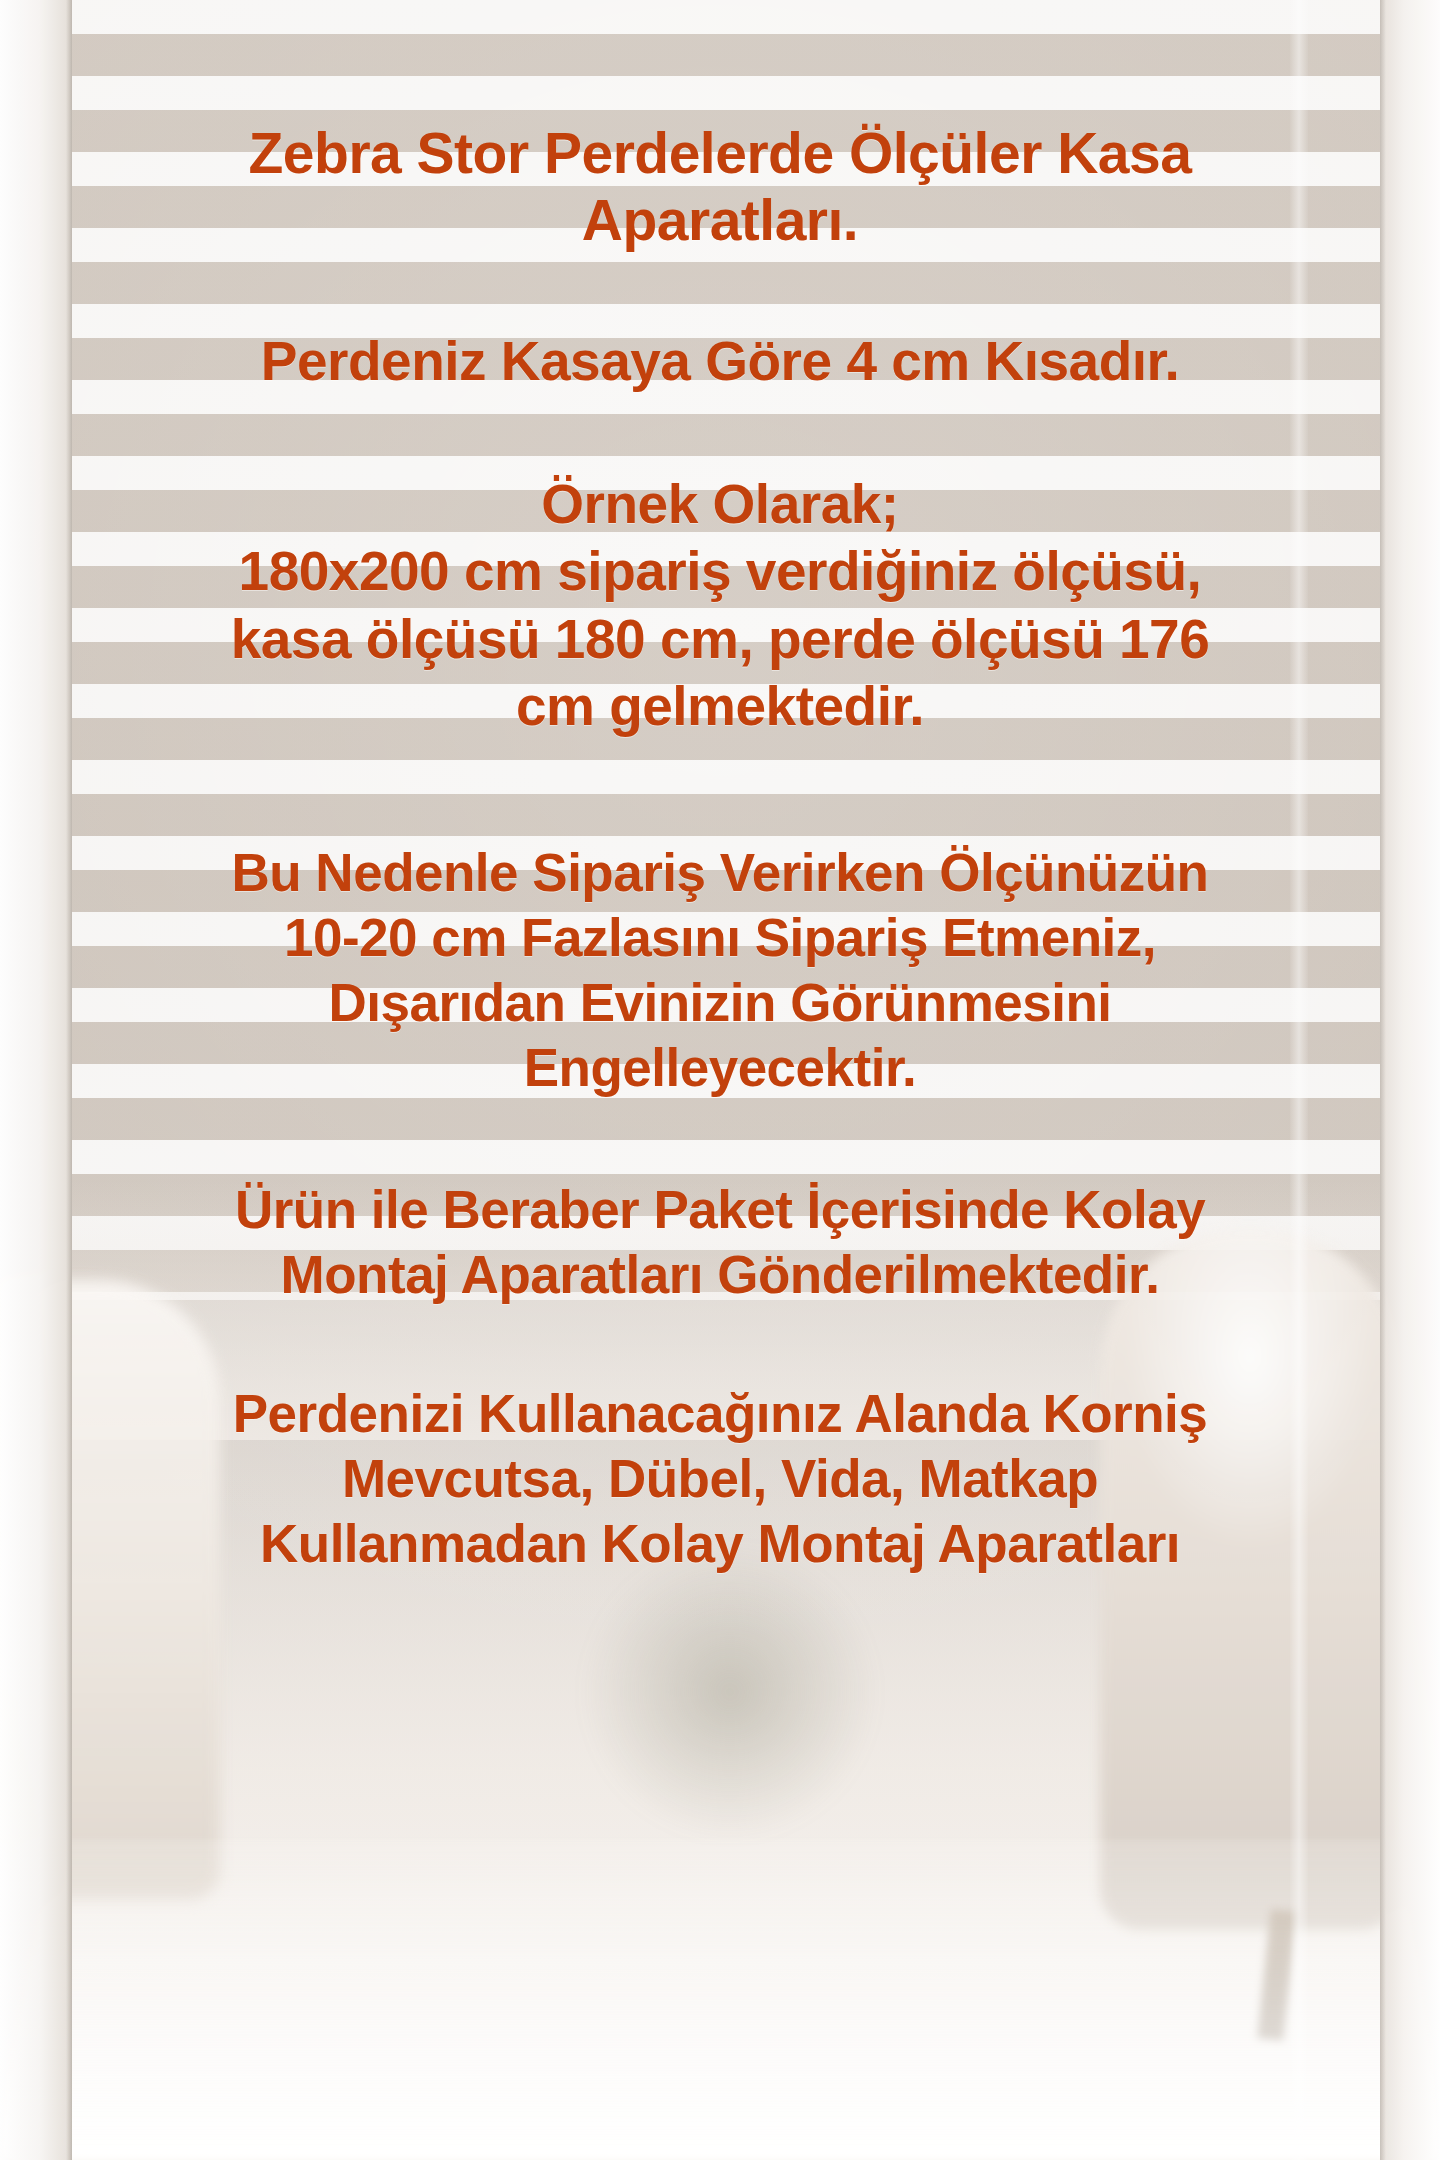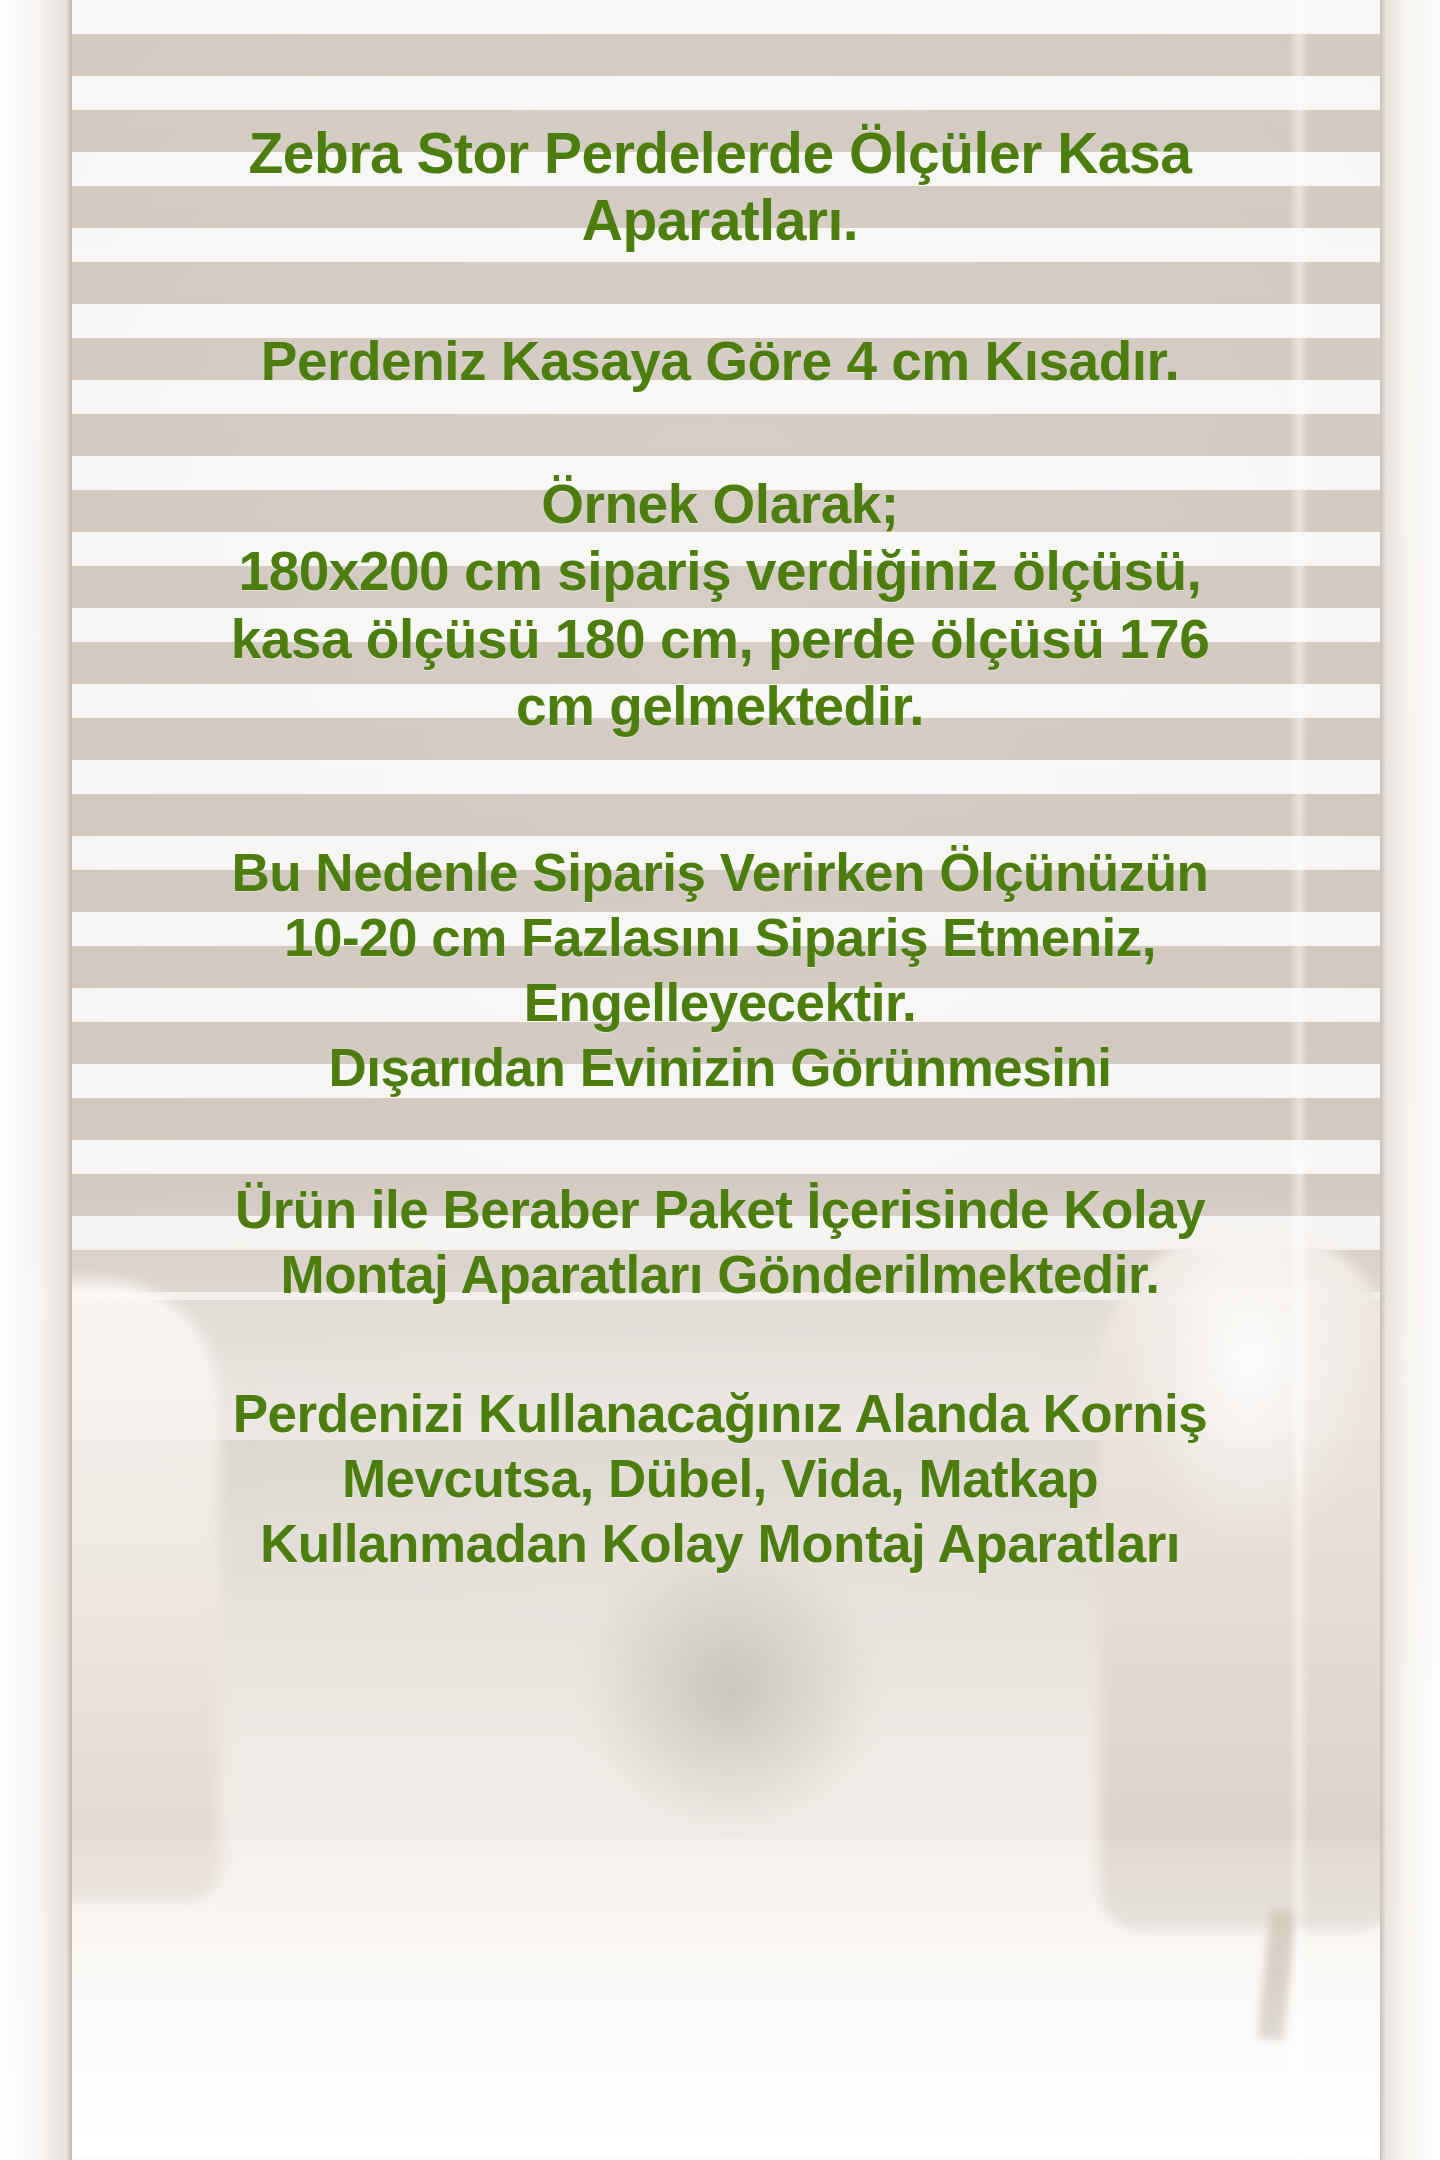--- a/index.html
+++ b/index.html
@@ -162,21 +162,21 @@
     flex-direction: column;
     justify-content: flex-start;
     align-items: center;
     padding: 120px 60px 80px 60px;
     box-sizing: border-box;
   }
 
   .block {
     width: 100%;
     text-align: center;
-    color: #4d7c0f;
+    color: #c2410c;
     font-weight: 700;
     letter-spacing: -0.5px;
     text-shadow: 0 1px 0 rgba(255,255,255,0.45);
   }
 
   .block p {
     margin: 0;
   }
 
   .b1 { font-size: 57px; line-height: 1.18; margin-bottom: 74px; }
@@ -219,22 +219,22 @@
     <div class="block b3">
       <p class="line">Örnek Olarak;</p>
       <p class="line">180x200 cm sipariş verdiğiniz ölçüsü,</p>
       <p class="line">kasa ölçüsü 180 cm, perde ölçüsü 176</p>
       <p class="line">cm gelmektedir.</p>
     </div>
 
     <div class="block b4">
       <p class="line">Bu Nedenle Sipariş Verirken Ölçünüzün</p>
       <p class="line">10-20 cm Fazlasını Sipariş Etmeniz,</p>
+      <p class="line">Dışarıdan Evinizin Görünmesini</p>
       <p class="line">Engelleyecektir.</p>
-      <p class="line">Dışarıdan Evinizin Görünmesini</p>
     </div>
 
     <div class="block b5">
       <p class="line">Ürün ile Beraber Paket İçerisinde Kolay</p>
       <p class="line">Montaj Aparatları Gönderilmektedir.</p>
     </div>
 
     <div class="block b6">
       <p class="line">Perdenizi Kullanacağınız Alanda Korniş</p>
       <p class="line">Mevcutsa, Dübel, Vida, Matkap</p>

